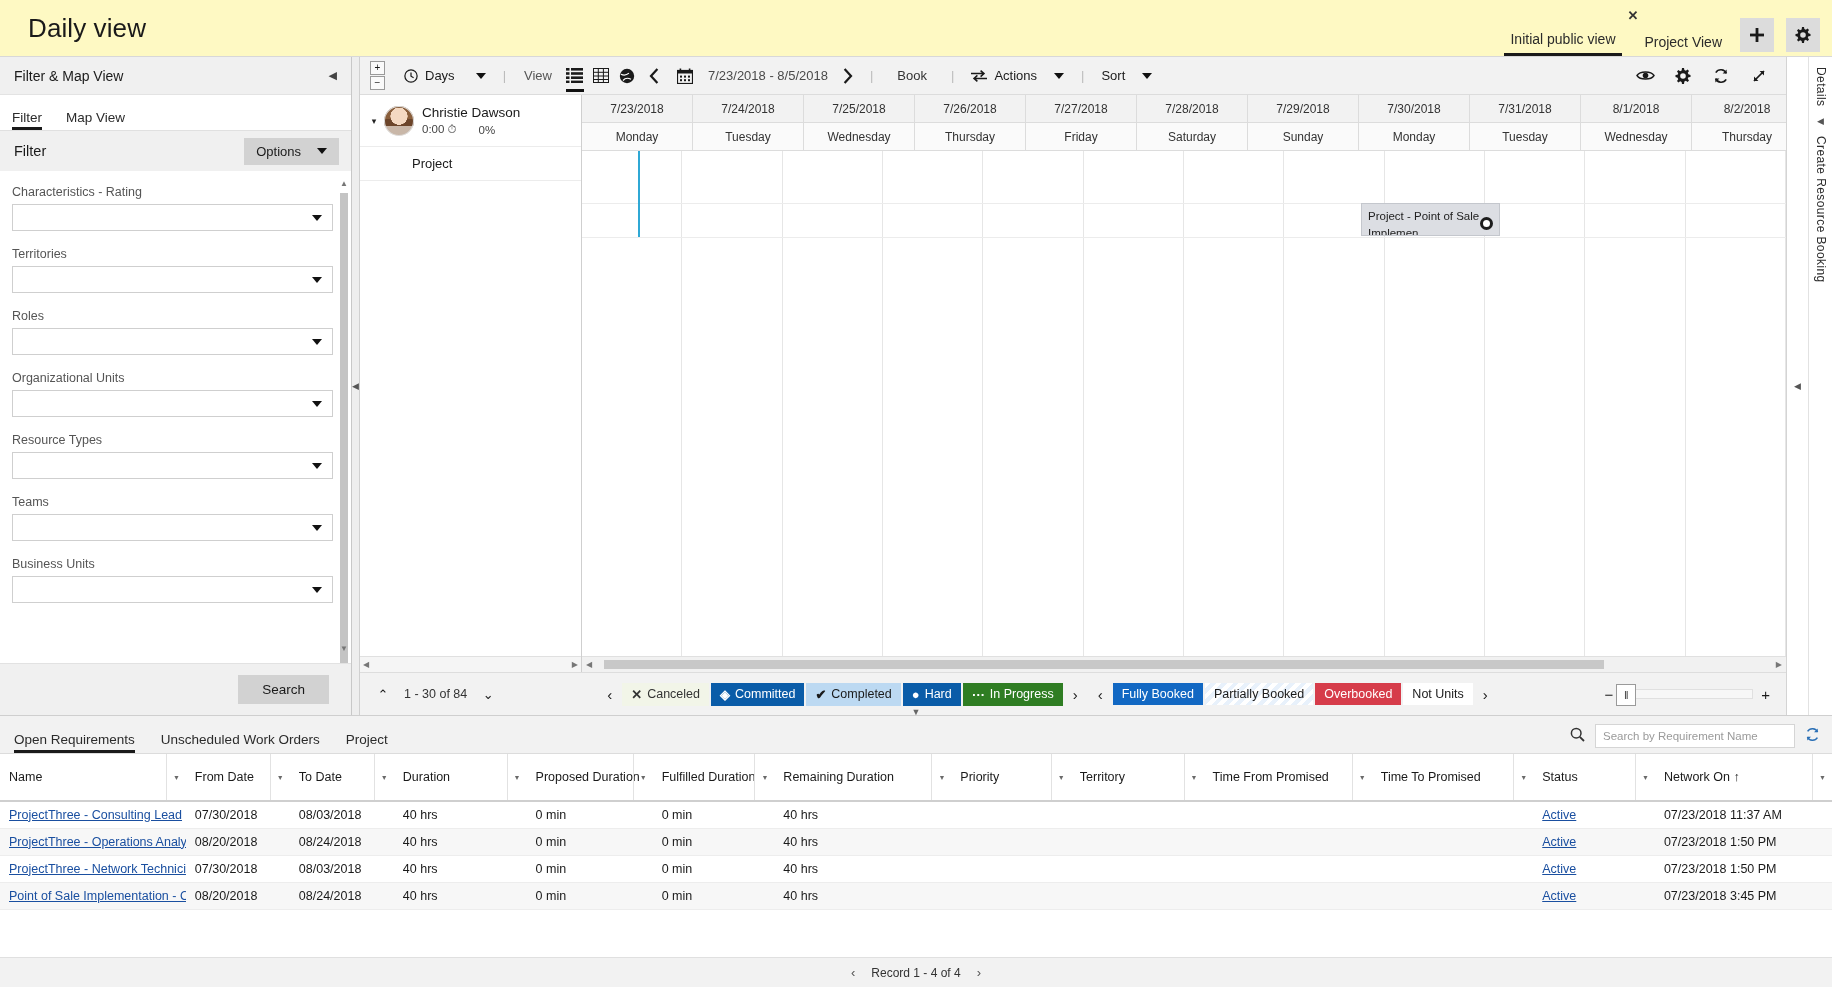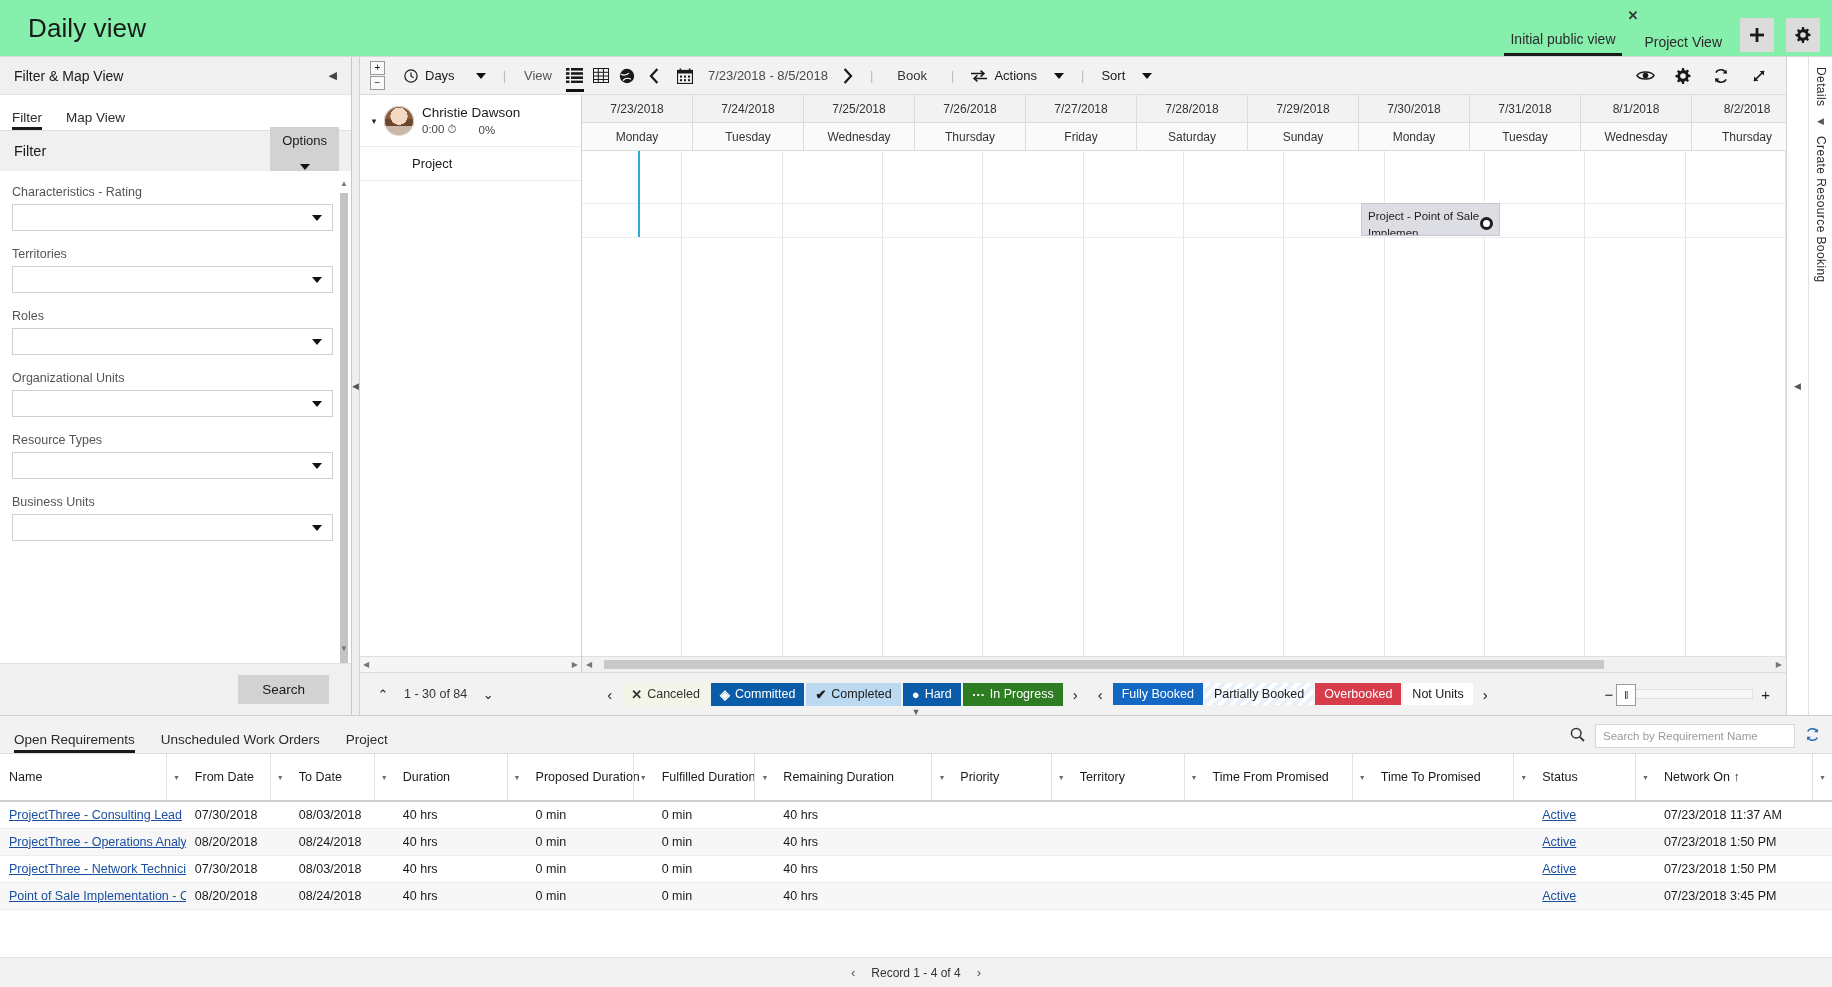--- a/index.html
+++ b/index.html
@@ -4,21 +4,21 @@
 <style>
   * { box-sizing: border-box; margin:0; padding:0; }
   html, body {
     width:1832px; height:987px;
     font-family:"Liberation Sans", sans-serif;
     background:#fff; color:#1a1a1a; overflow:hidden;
   }
   body { display:flex; flex-direction:column; }
 
   
-  .topbar { height:56px; background:#86efac; display:flex; align-items:center; position:relative; flex:0 0 56px; }
+  .topbar { height:56px; background:#fef9c3; display:flex; align-items:center; position:relative; flex:0 0 56px; }
   .page-title { font-size:26px; font-weight:400; color:#1a1a1a; margin-left:28px; letter-spacing:.1px;}
   .topbar-right { margin-left:auto; display:flex; align-items:flex-end; height:56px; padding-right:12px; }
   .view-tab { font-size:14px; color:#2b2b2b; padding:0 6px 6px 6px; position:relative; height:40px;
               display:flex; align-items:flex-end; white-space:nowrap;}
   .view-tab.active { border-bottom:3px solid #1a1a1a; margin-right:2px;}
   .tab-close { font-size:13px; font-weight:bold; color:#333; margin-left:4px; align-self:flex-start; margin-top:8px; cursor:pointer;}
   .sq-btn { width:34px; height:34px; background:#dcdcdc; display:flex; align-items:center; justify-content:center;
             margin-left:12px; margin-bottom:4px; font-size:19px; color:#1a1a1a; cursor:pointer;}
   .sq-btn.plus { font-weight:bold; }
 
@@ -28,21 +28,21 @@
   
   .leftpanel { width:352px; flex:0 0 352px; border-right:1px solid #c8c8c8; display:flex; flex-direction:column; background:#fff;}
   .lp-header { height:38px; background:#f0f0f0; display:flex; align-items:center; padding:0 14px; font-size:14px; color:#1a1a1a;
                border-bottom:1px solid #e3e3e3;}
   .lp-header .collapse { margin-left:auto; font-size:11px; color:#444; cursor:pointer;}
   .lp-tabs { height:36px; background:#fff; display:flex; align-items:flex-end; padding-left:12px; gap:24px; border-bottom:1px solid #e0e0e0;}
   .lp-tab { font-size:13.5px; color:#2b2b2b; padding-bottom:5px; position:relative; cursor:pointer;}
   .lp-tab.active:after { content:""; position:absolute; left:0; right:0; bottom:0; height:3px; background:#1a1a1a;}
   .lp-filterbar { height:40px; background:#f0f0f0; display:flex; align-items:center; padding:0 12px 0 14px;}
   .lp-filterbar .ttl { font-size:14.5px; }
-  .options-btn { margin-left:auto; background:#d2d2d2; font-size:13px; padding:6px 12px; display:flex; align-items:center; gap:16px; cursor:pointer;flex-direction:column;}
+  .options-btn { margin-left:auto; background:#d2d2d2; font-size:13px; padding:6px 12px; display:flex; align-items:center; gap:16px; cursor:pointer;}
   .caret { width:0;height:0;border-left:5px solid transparent;border-right:5px solid transparent;border-top:6px solid #111; display:inline-block;}
   .lp-body { flex:1 1 auto; overflow:hidden; position:relative; background:#fff; padding:14px 18px 0 12px; }
   .field { margin-bottom:16px; }
   .field label { display:block; font-size:12.5px; color:#555; margin-bottom:5px; }
   .fsel { height:27px; border:1px solid #cfcfcf; background:#fff; display:flex; align-items:center; justify-content:flex-end; padding-right:10px; cursor:pointer;}
   .lp-scroll { position:absolute; right:2px; top:8px; bottom:10px; width:10px; }
   .lp-scroll .track { position:absolute; top:14px; bottom:14px; left:1px; width:8px; background:#f2f2f2;}
   .lp-scroll .thumb { position:absolute; top:14px; left:1px; width:8px; height:480px; background:#c4c4c4;}
   .lp-scroll .arr { position:absolute; left:0; width:10px; text-align:center; font-size:8px; color:#767676;}
   .lp-scroll .arr.up { top:0;} .lp-scroll .arr.dn{bottom:0;}
@@ -201,20 +201,26 @@
           </div>
       </div>
       <div class="field">
         <label>Organizational Units</label>
         <div class="fsel">
             <span class="caret"></span>
           </div>
       </div>
       <div class="field">
         <label>Resource Types</label>
+        <div class="fsel">
+            <span class="caret"></span>
+          </div>
+      </div>
+      <div class="field">
+        <label>Teams</label>
         <div class="fsel">
             <span class="caret"></span>
           </div>
       </div>
       <div class="field">
         <label>Business Units</label>
         <div class="fsel">
             <span class="caret"></span>
           </div>
       </div>

